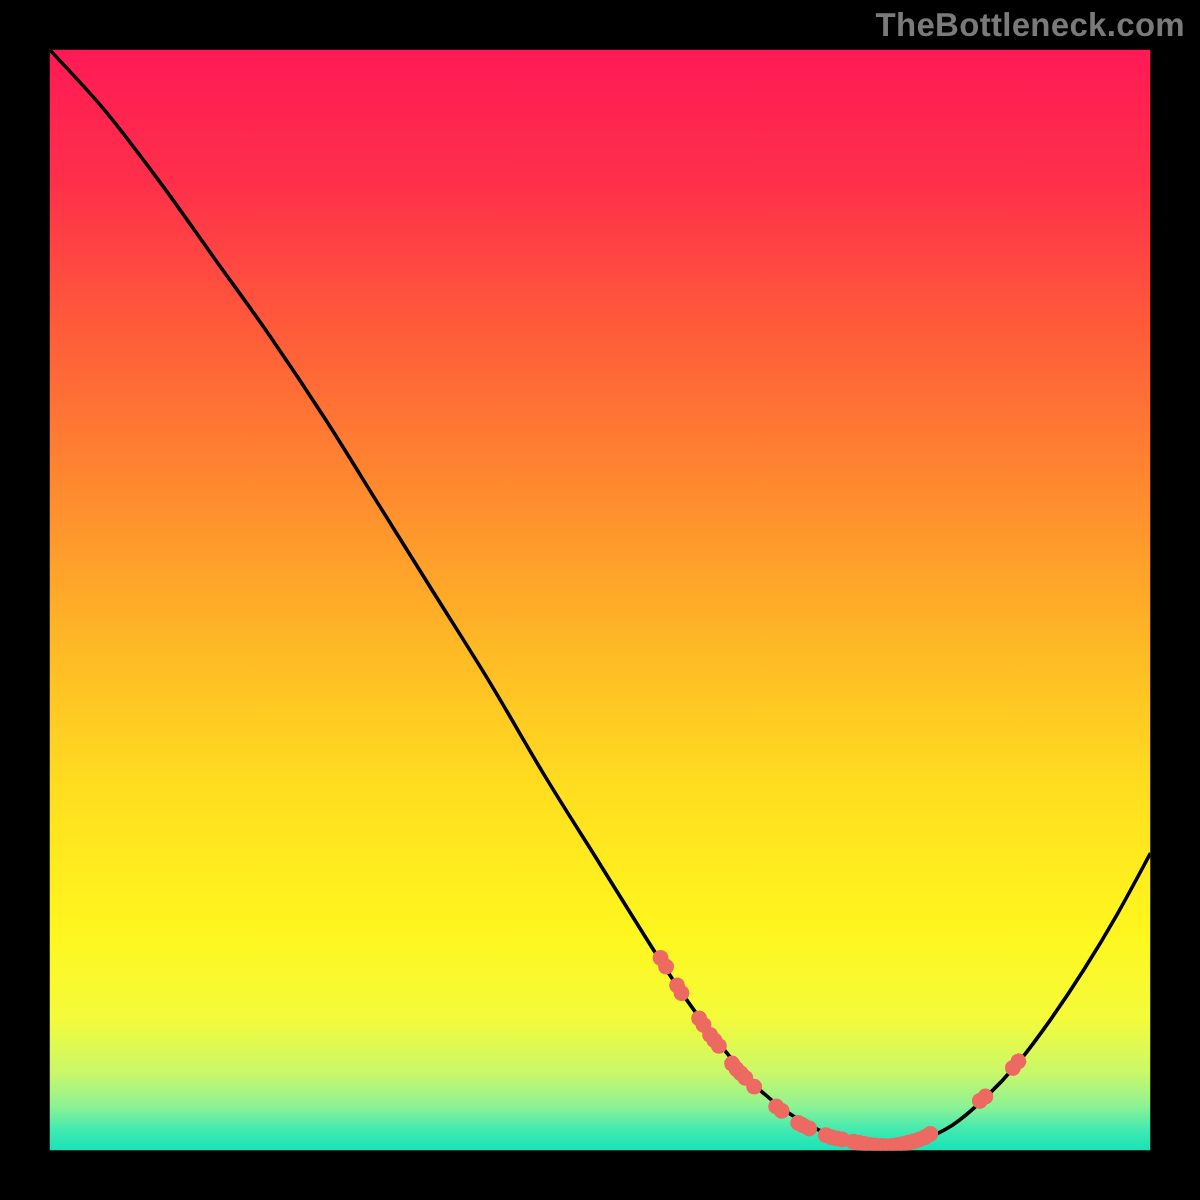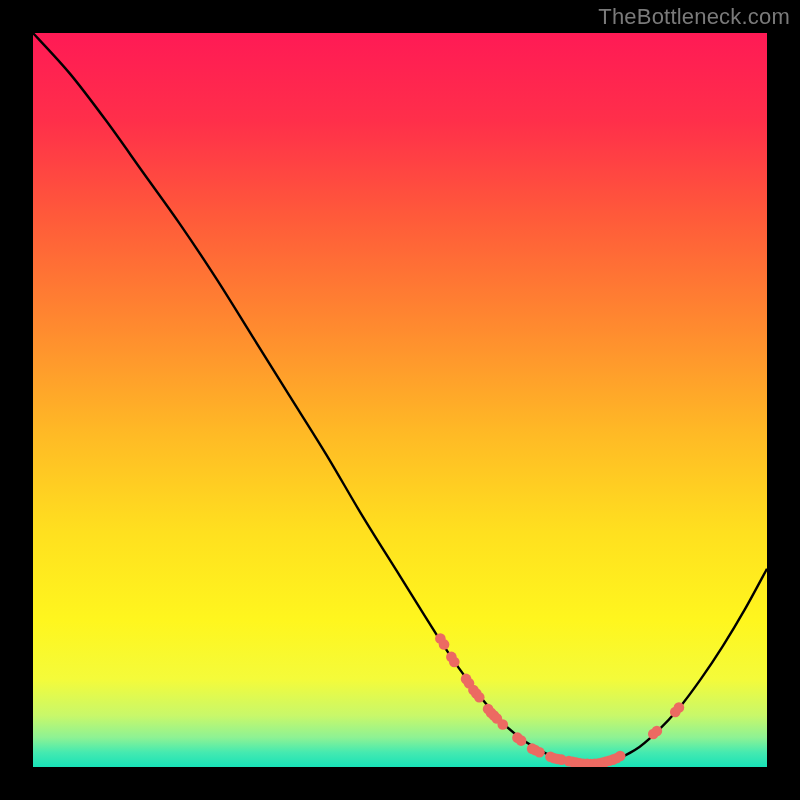--- a/index.html
+++ b/index.html
@@ -14,21 +14,21 @@
     height: 800px;
     background: #000;
     position: relative;
   }
   .watermark {
     position: absolute;
     top: 4px;
     right: 10px;
     font-family: Arial, Helvetica, sans-serif;
     font-size: 22px;
-    font-weight: normal;
+    font-weight: bold;
     color: #7a7a7a;
     letter-spacing: 0.2px;
     z-index: 10;
   }
   .plot {
     position: absolute;
     left: 33px;
     top: 33px;
     width: 734px;
     height: 734px;

